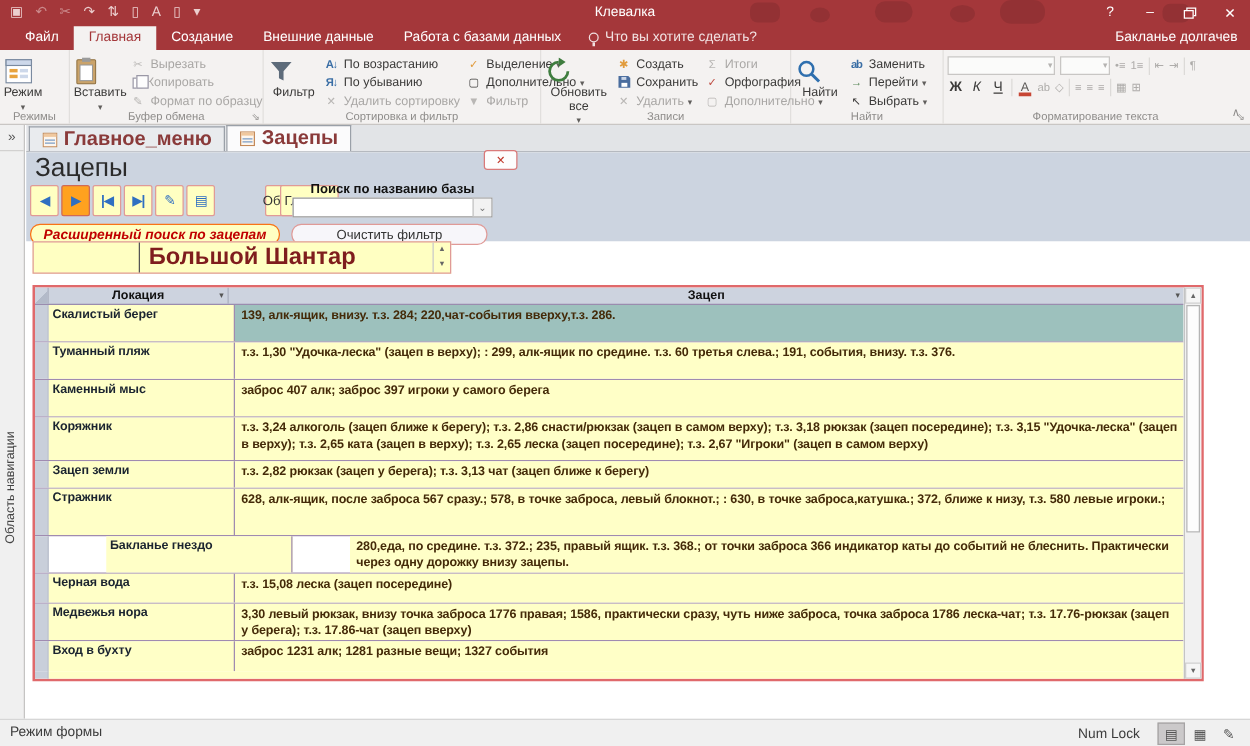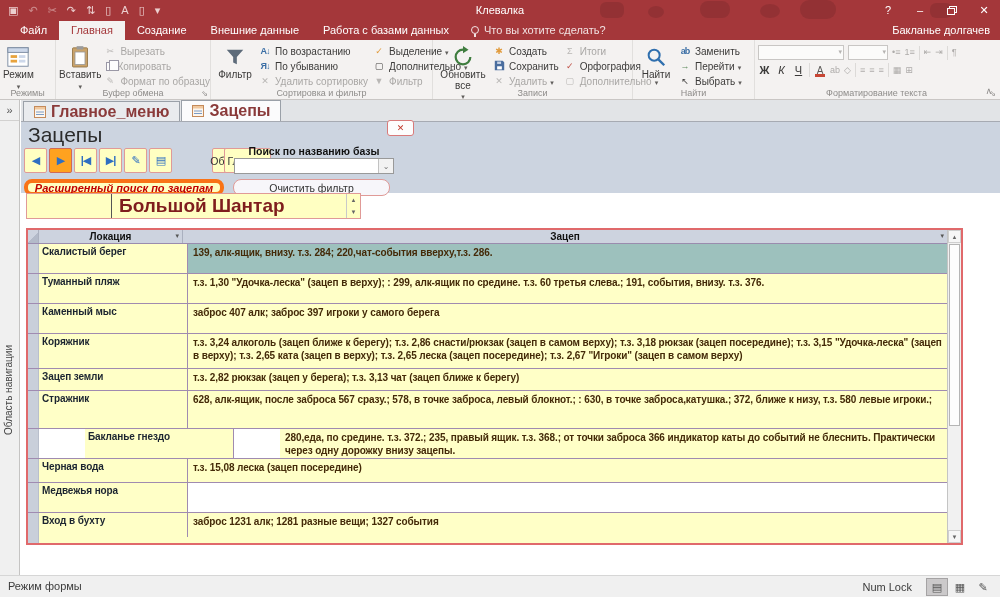--- a/index.html
+++ b/index.html
@@ -26,21 +26,21 @@
   .tellme{display:flex;align-items:center;gap:5px;color:rgba(255,255,255,.85);font-size:11px;padding:3px 10px 4px;}
   .bulb{width:8px;height:8px;border:1.5px solid rgba(255,255,255,.85);border-radius:50%;position:relative;}
   .bulb::after{content:"";position:absolute;left:2px;bottom:-3.5px;width:2px;height:3px;background:rgba(255,255,255,.85);}
   .username{position:absolute;right:10px;top:24px;color:#fff;font-size:11px;}
 
   
   .ribbon{position:absolute;left:0;top:40px;width:1000px;height:60px;background:#f4f2f1;display:flex;border-bottom:1px solid #c9c6c4;}
   .rgroup{position:relative;height:100%;border-right:1px solid #e1dfdd;padding:2px 3px 13px 3px;display:flex;align-items:flex-start;}
   .glabel{position:absolute;bottom:1px;left:0;right:0;text-align:center;font-size:9px;color:#8e8c8a;white-space:nowrap;}
   .launcher{position:absolute;bottom:1px;right:2px;font-size:8px;color:#8e8c8a;}
-  .bigbtn{display:flex;flex-direction:column;align-items:center;font-size:10px;color:#3b3a39;text-align:center;line-height:1.05;padding-top:2px;flex:none;}
+  .bigbtn{display:flex;flex-direction:column;font-size:10px;color:#3b3a39;text-align:center;line-height:1.05;padding-top:2px;flex:none;}
   .bigbtn .bicon{height:25px;display:flex;align-items:center;margin-bottom:1px;}
   .caret::after{content:"▾";font-size:7px;color:#605e5c;}
   .scol{display:flex;flex-direction:column;gap:1px;padding-top:2px;flex:none;}
   .sbtn{display:flex;align-items:center;gap:3px;height:14px;font-size:10px;color:#3b3a39;white-space:nowrap;padding:0 2px;}
   .sbtn .ic{width:14px;flex:none;text-align:center;font-size:9px;line-height:1;}
   .dis{color:#a9a7a5 !important;}
   .dis .ic{color:#b9b7b5;}
   .ic-az{font-size:8px;font-weight:bold;color:#3a6ea5;letter-spacing:-1px;}
   .ic-or{color:#e19b3c;}
   .ic-gr{color:#5d8a5d;}
@@ -77,21 +77,21 @@
   .formtitle{position:absolute;left:7px;top:1px;font-size:21px;color:#2b2b2b;}
   .form-close{position:absolute;left:366px;top:-2px;width:27px;height:16px;background:#fdfdfd;border:1px solid #d97a7a;border-radius:3px;
               display:flex;align-items:center;justify-content:center;z-index:5;}
   .form-close .x{font-size:9px;color:#c0392b;font-weight:bold;line-height:1;}
   .navbtn{position:static;width:23px;height:25px;background:#ffffc2;border:1px solid #e09a97;border-radius:2px;
           color:#2f6fc1;font-size:11px;font-weight:bold;display:flex;align-items:center;justify-content:center;letter-spacing:-1px;}
   .navbtn.hl{background:#ffa21f;border-color:#d06a55;}
   .navrow{position:absolute;left:3px;top:26px;display:flex;gap:2px;}
   .ybtn{position:absolute;top:26px;height:25px;background:#ffffc2;border:1px solid #e09a97;border-radius:2px;
         font-size:10.5px;color:#333;display:flex;align-items:center;justify-content:center;}
-  .advsearch{position:absolute;left:3px;top:57px;width:200px;height:17px;background:#ffffc2;border:4px solid #f97316;border-radius:8px;
+  .advsearch{position:absolute;left:3px;top:57px;width:200px;height:17px;background:#ffffc2;border:1px solid #f97316;border-radius:8px;
              display:flex;align-items:center;justify-content:center;font-size:11px;font-weight:bold;font-style:italic;color:#c00000;}
   .searchlabel{position:absolute;left:213px;top:23px;width:160px;text-align:center;font-size:10.5px;font-weight:bold;color:#111;}
   .combo{position:absolute;left:213px;top:36px;width:160px;height:16px;background:#fff;border:1px solid #999;display:flex;}
   .combo .cval{flex:1;font-size:10px;padding:1px 3px;color:#333;}
   .combo .carr{width:15px;border-left:1px solid #c2c2c2;background:#f2f2f2;display:flex;align-items:center;justify-content:center;font-size:8px;color:#777;}
   .clearfilter{position:absolute;left:212px;top:57px;width:157px;height:17px;background:#f7f6fa;border:1px solid #e09a97;border-radius:8px;
                display:flex;align-items:center;justify-content:center;font-size:10.5px;color:#333;}
   .basebox{position:absolute;left:5px;top:71px;width:335px;height:26px;background:#ffffc2;border:1px solid #e09a97;display:flex;align-items:stretch;}
   .basebox .blank{width:85px;border-right:1px solid #555;}
   .basebox .bname{flex:1;font-size:19px;font-weight:bold;color:#7f1d1d;padding:1px 0 0 7px;white-space:nowrap;overflow:hidden;}
@@ -528,20 +528,21 @@
     <div class="hcell">280,еда, по средине. т.з. 372.;  235, правый ящик. т.з. 368.;  от точки заброса 366 индикатор каты до событий не блеснить. Практически через одну дорожку внизу зацепы.</div>
   </div>
                 <div class="drow">
     <div class="rsel"></div>
     <div class="lcell">Черная вода</div>
     <div class="hcell">т.з. 15,08 леска (зацеп посередине)</div>
   </div>
                 <div class="drow">
     <div class="rsel"></div>
     <div class="lcell">Медвежья нора</div>
+    <div class="hcell">3,30 левый рюкзак, внизу точка заброса 1776 правая; 1586, практически сразу, чуть ниже заброса, точка заброса 1786 леска-чат;  т.з. 17.76-рюкзак (зацеп у берега);  т.з. 17.86-чат (зацеп вверху)</div>
   </div>
                 <div class="drow">
     <div class="rsel"></div>
     <div class="lcell">Вход в бухту</div>
     <div class="hcell">заброс 1231 алк;  1281 разные вещи;  1327 события</div>
   </div>
               </div>
             <div class="fillrow">
               <div class="rsel"></div>
               <div class="rest"></div>

